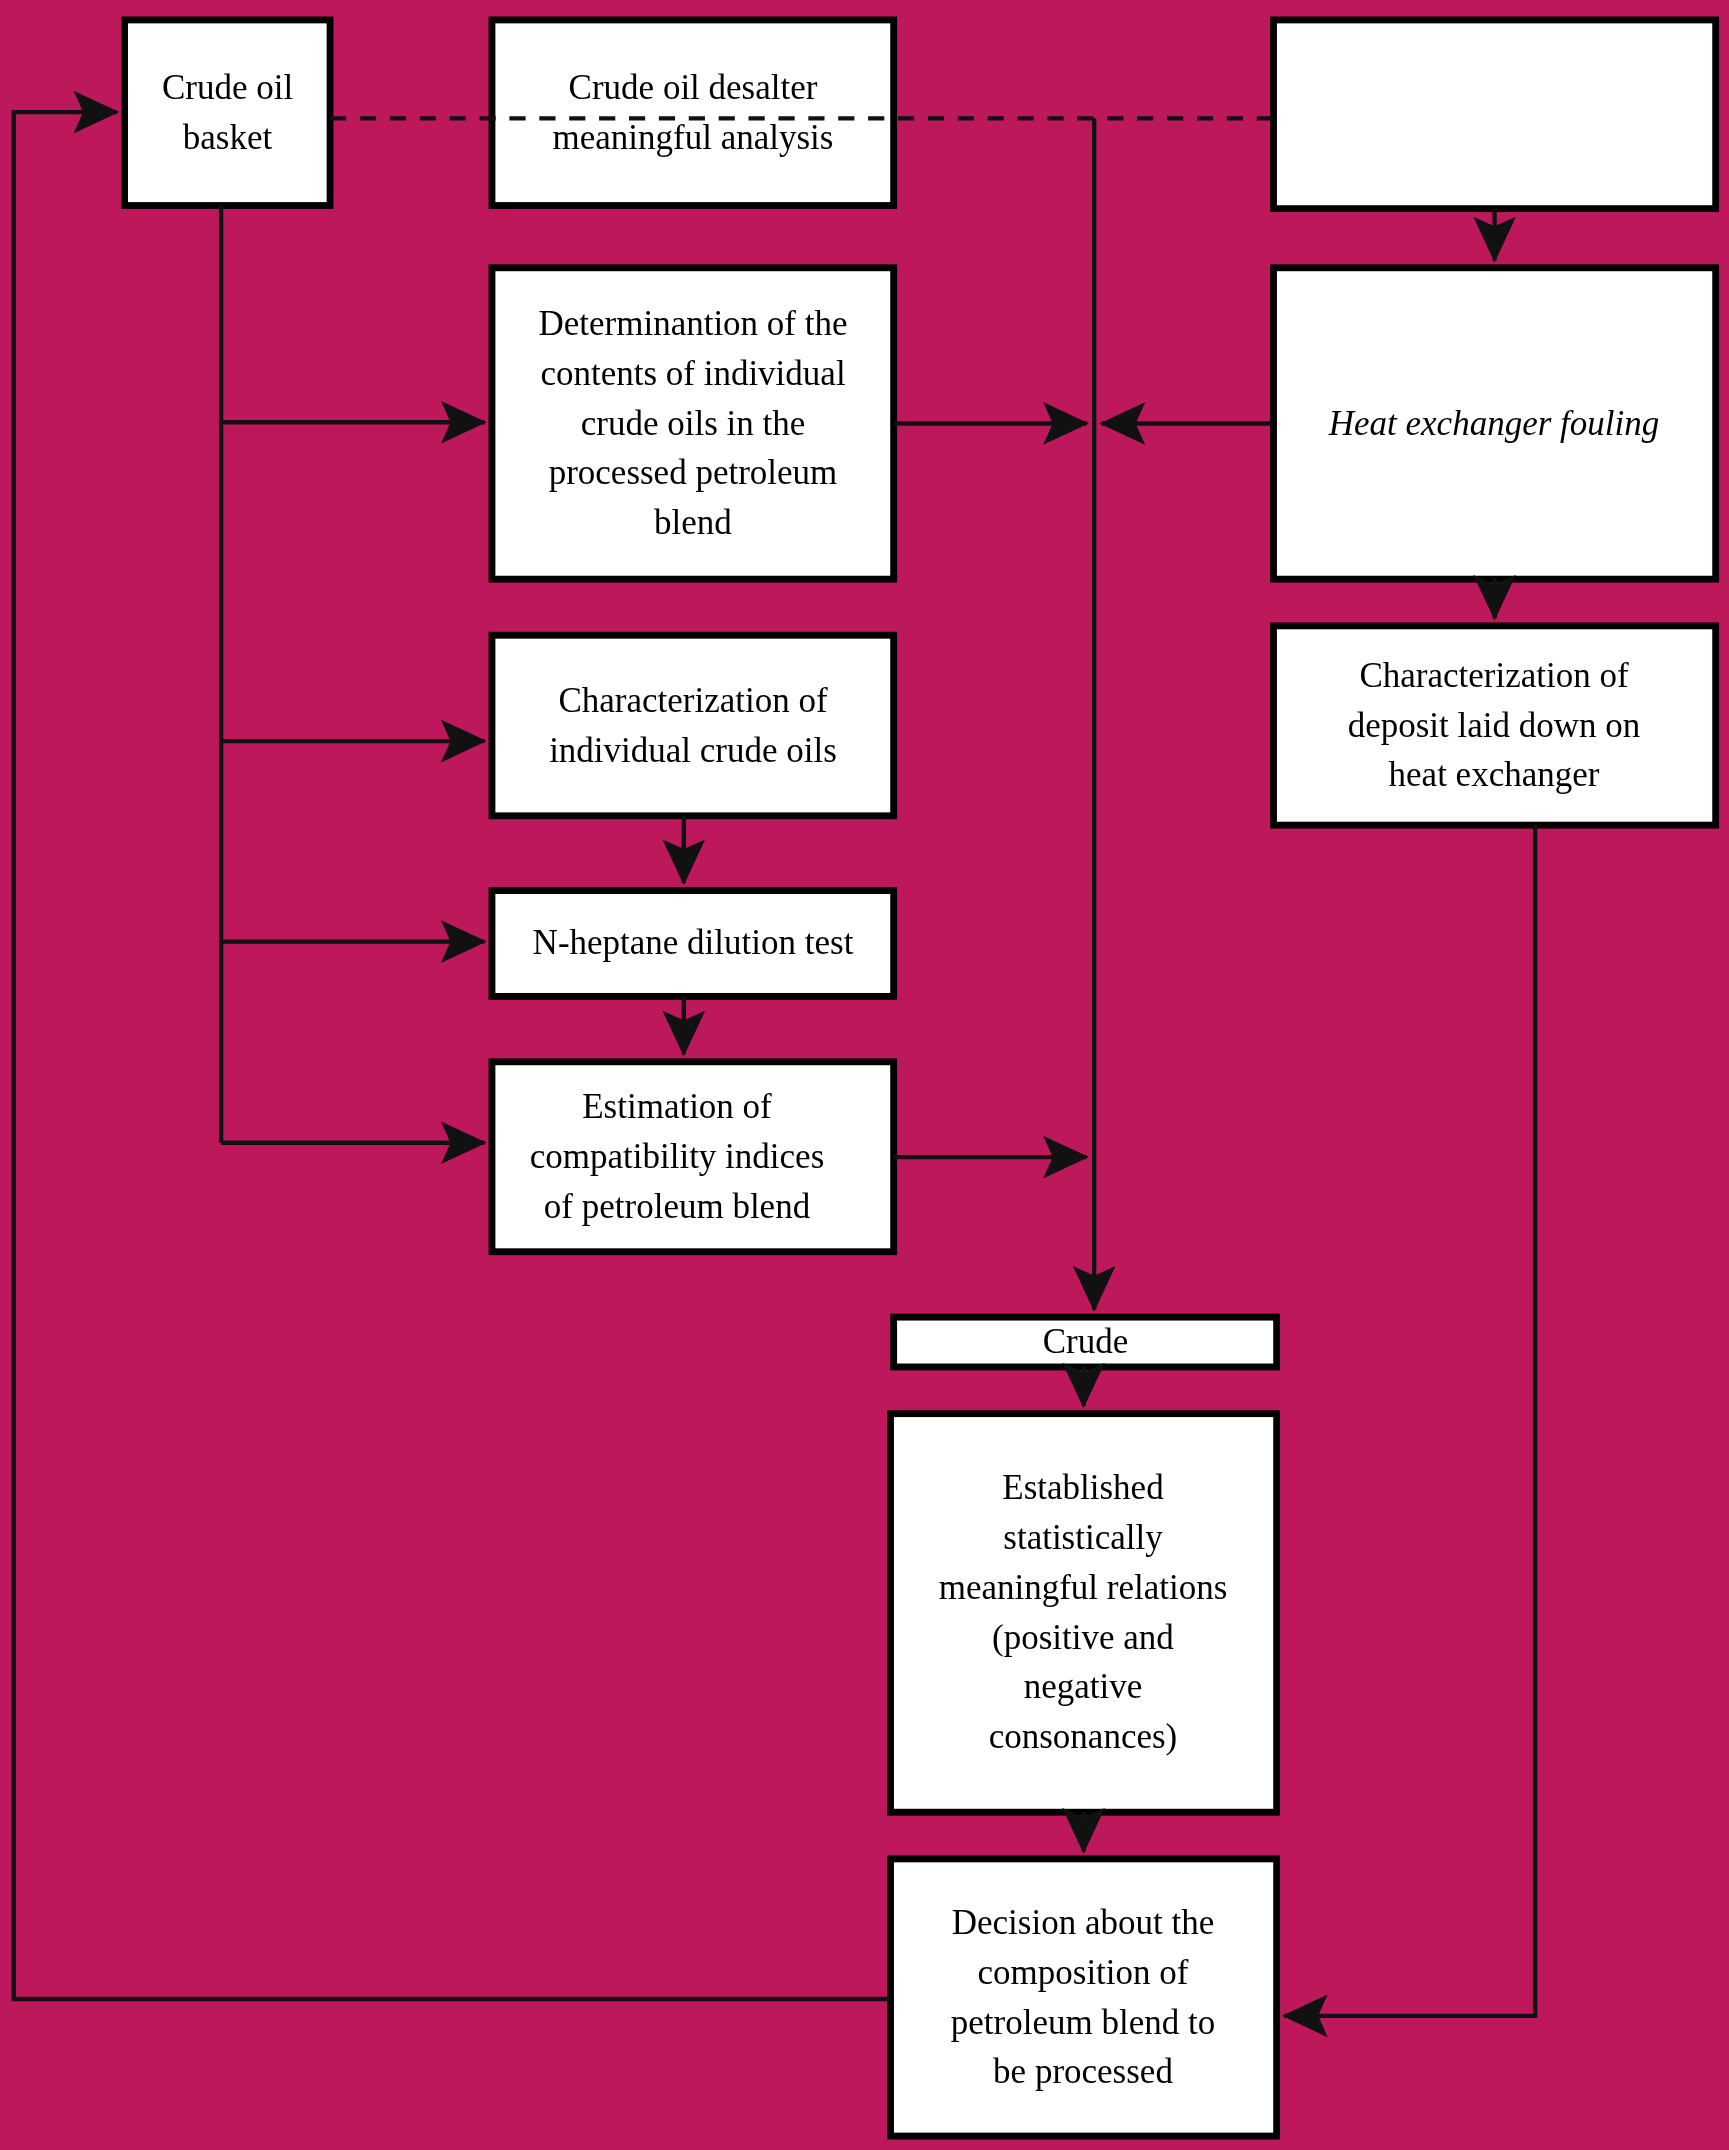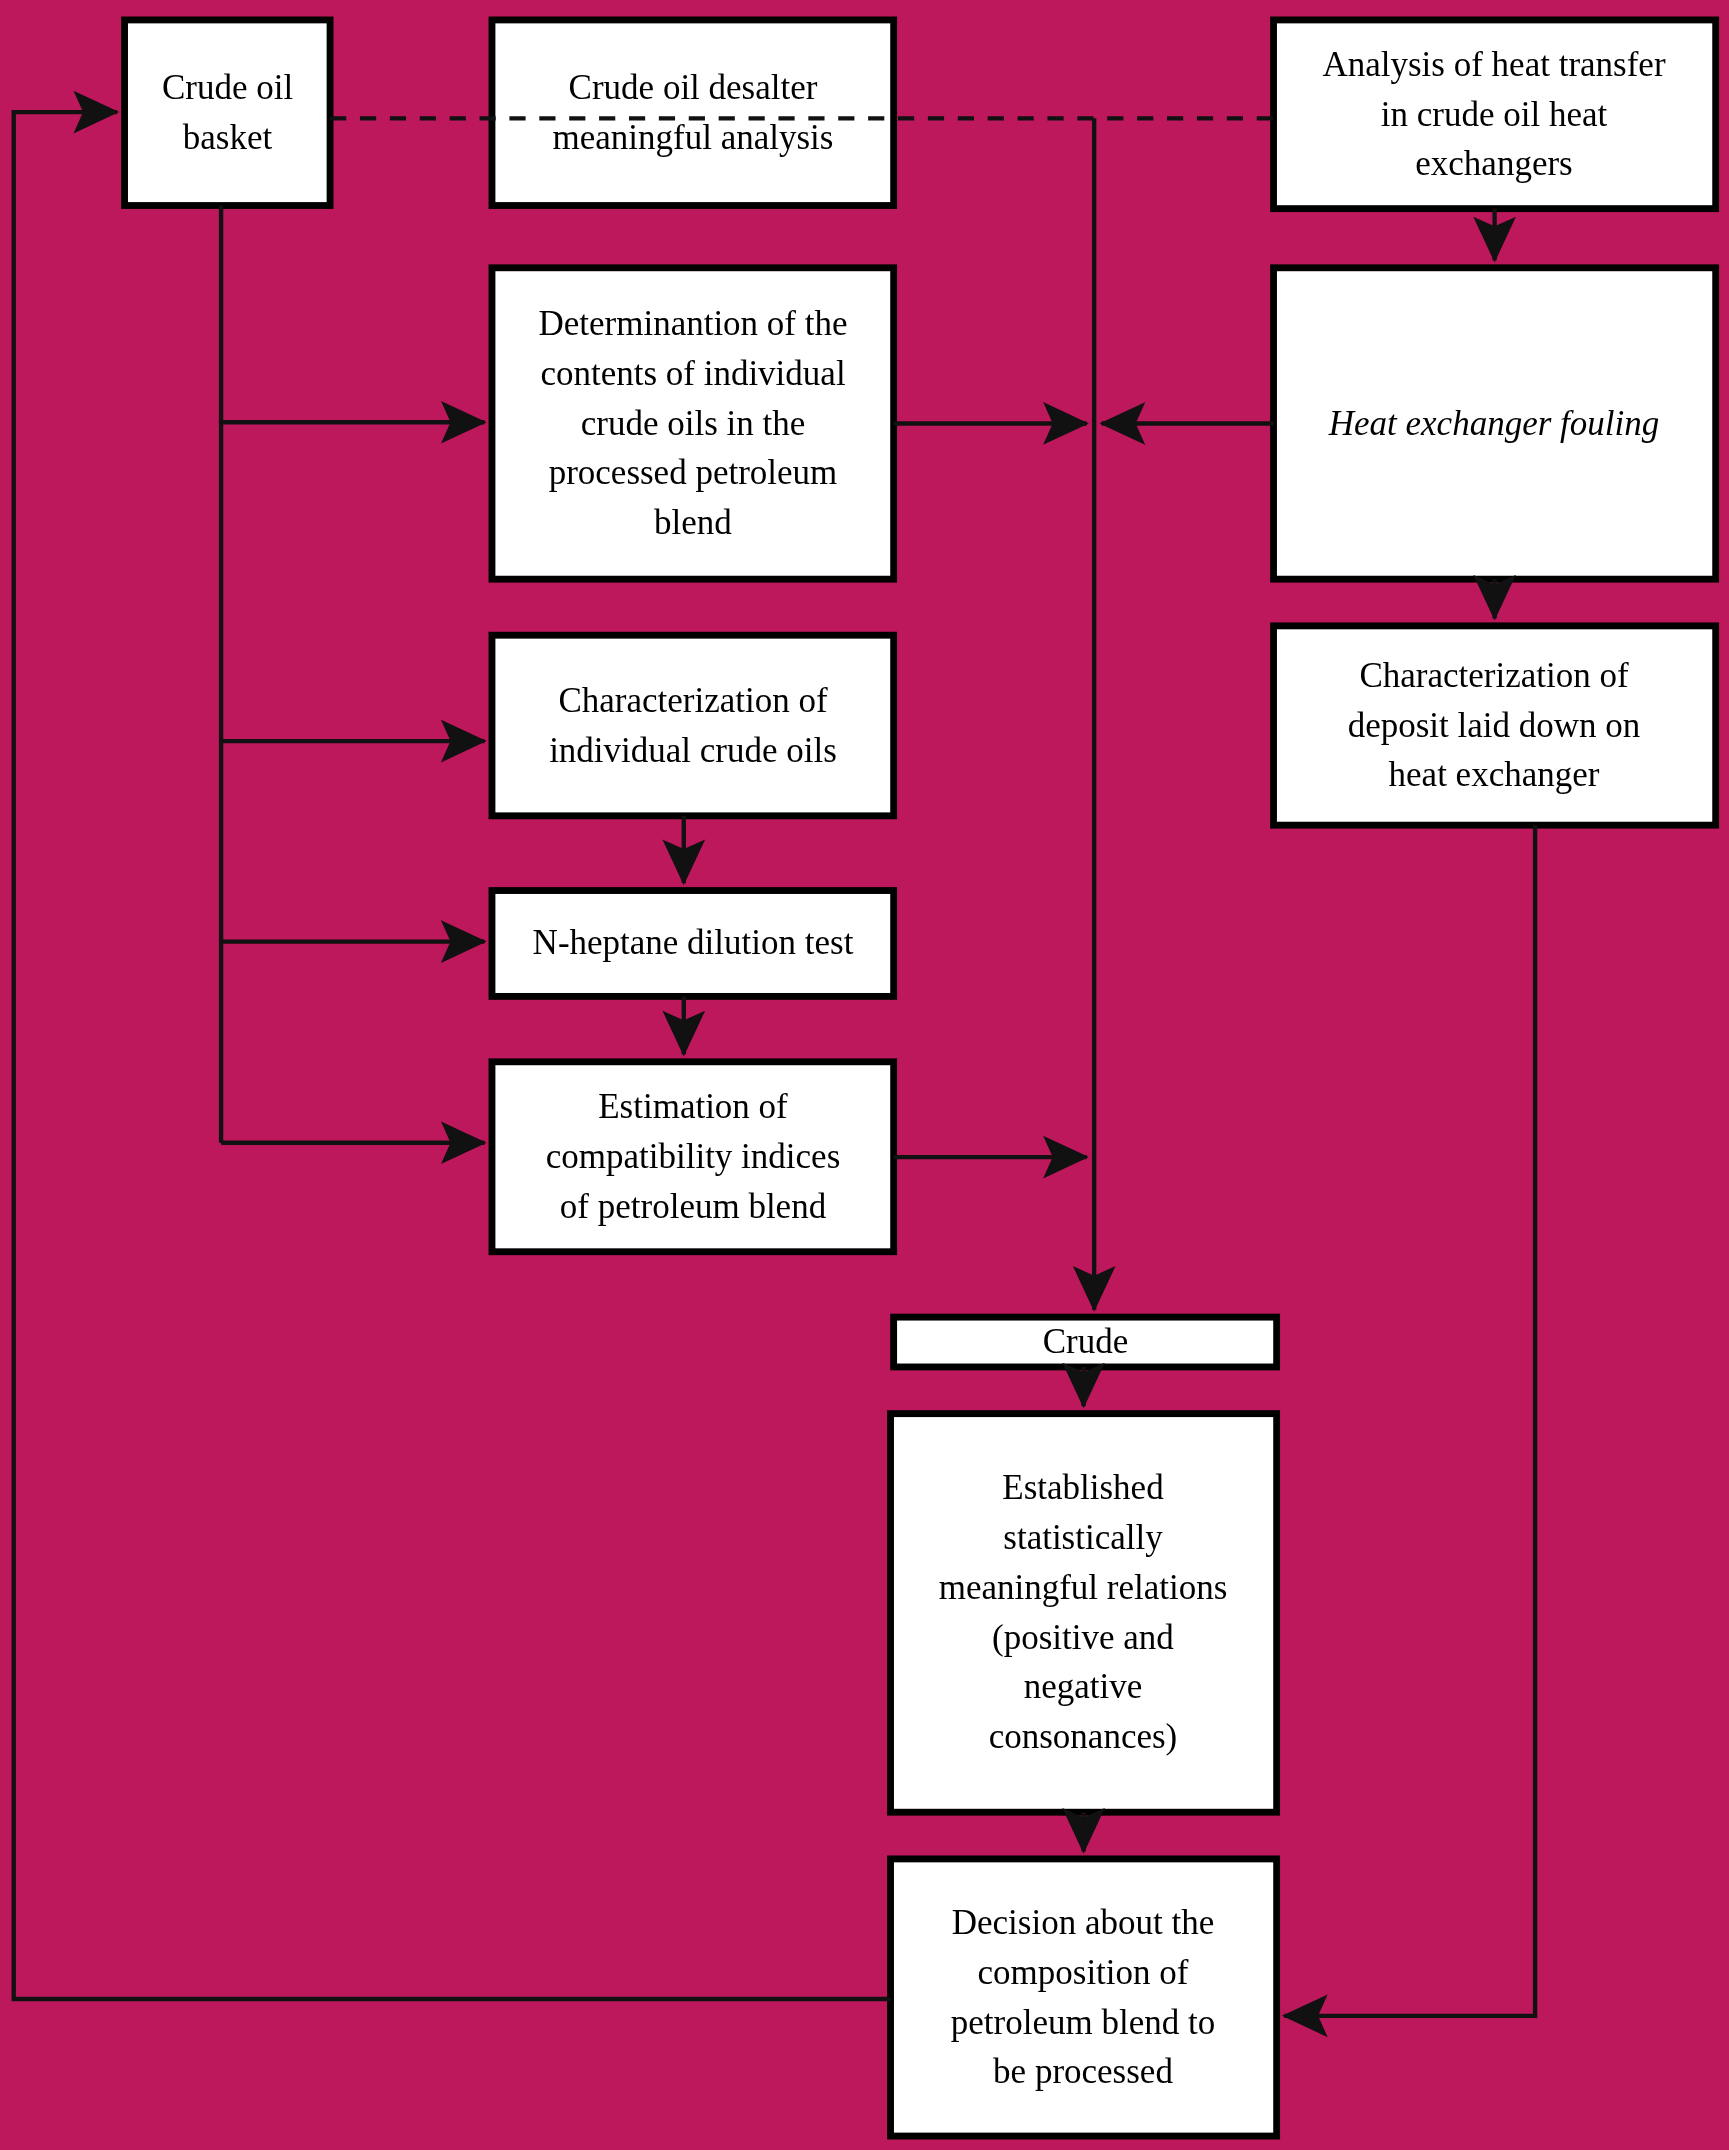--- a/index.html
+++ b/index.html
@@ -88,42 +88,39 @@
       <path d="M1430,3210 L22,3210 L22,180 L188,180" stroke="#111111" stroke-width="7" marker-end="url(#arrowhead)"></path>
     </g>
   </svg>
 
   <div class="node-label" style="left:125px;top:20px;width:205px;height:186px;">Crude oil
 basket</div>
 
   <div class="node-label" style="left:492px;top:20px;width:402px;height:186px;">Crude oil desalter
 meaningful analysis</div>
 
-  <div class="node-label" style="left:1273px;top:20px;width:442px;height:189px;">Analysis of heat transfer
-in crude oil heat
-exchangers</div>
 
   <div class="node-label" style="left:492px;top:268px;width:402px;height:311px;">Determinantion of the
 contents of individual
 crude oils in the
 processed petroleum
 blend</div>
 
   <div class="node-label" style="left:1273px;top:268px;width:442px;height:311px;font-style:italic;">Heat exchanger fouling</div>
 
   <div class="node-label" style="left:492px;top:635px;width:402px;height:181px;">Characterization of
 individual crude oils</div>
 
   <div class="node-label" style="left:1273px;top:626px;width:442px;height:199px;">Characterization of
 deposit laid down on
 heat exchanger</div>
 
   <div class="node-label" style="left:492px;top:890px;width:402px;height:106px;font-family:Liberation Serif, serif;">N-heptane dilution test</div>
 
-  <div class="node-label" style="left:492px;top:1062px;width:402px;height:190px;">Estimation of
+  <div class="node-label" style="left:476px;top:1062px;width:402px;height:190px;">Estimation of
 compatibility indices
 of petroleum blend</div>
 
   <div class="node-label" style="left:894px;top:1317px;width:383px;height:50px;">Crude</div>
 
   <div class="node-label" style="left:890px;top:1413px;width:386px;height:399px;text-align:center;">Established
 statistically
 meaningful relations
 (positive and
 negative

